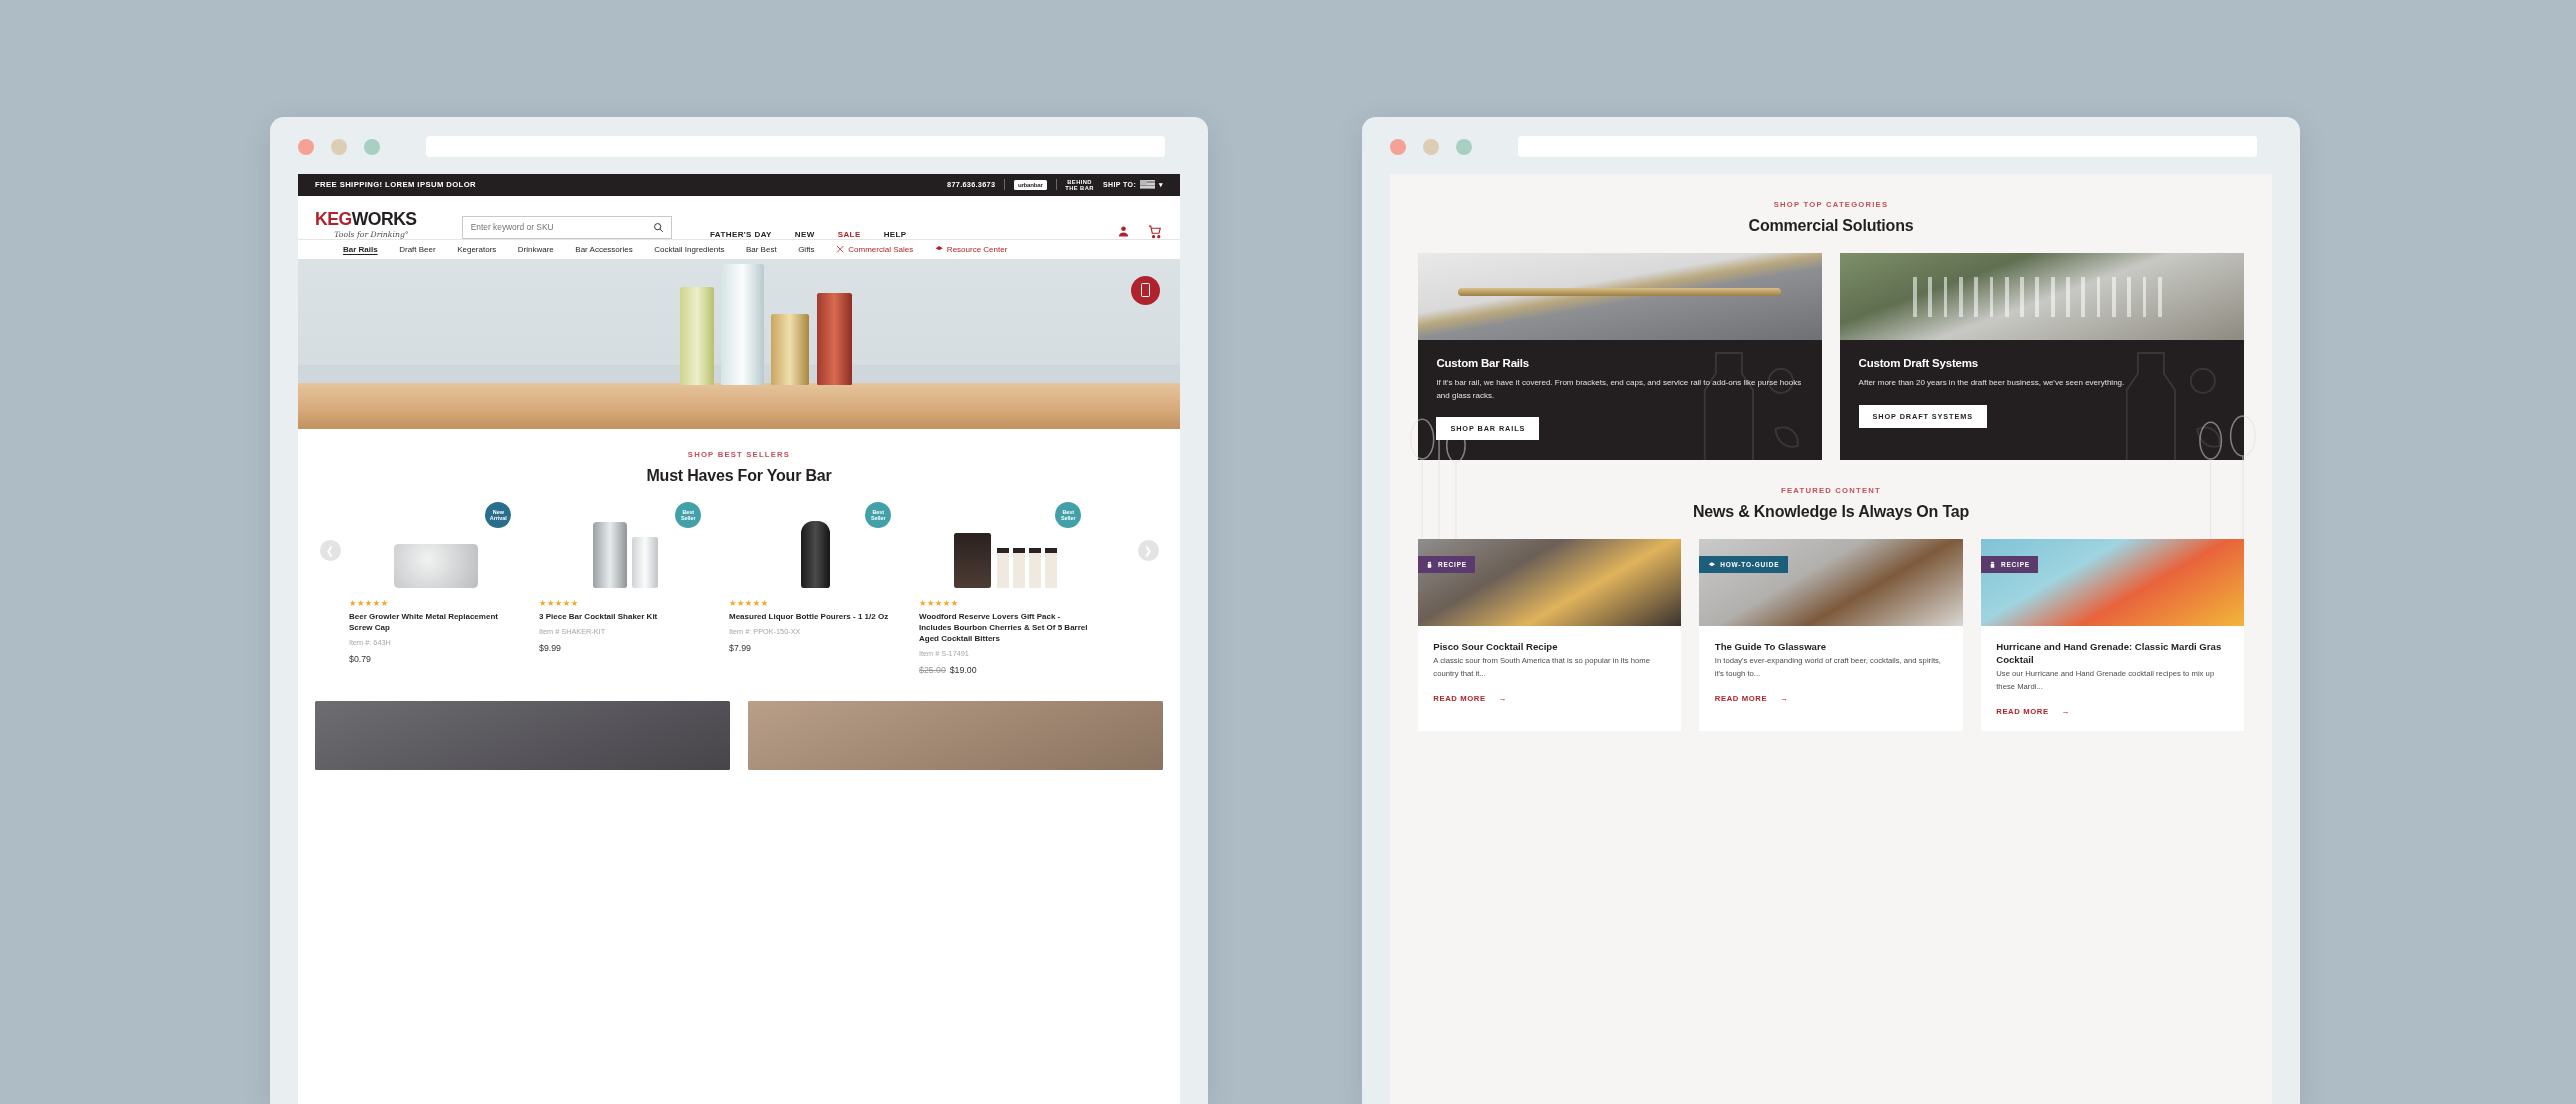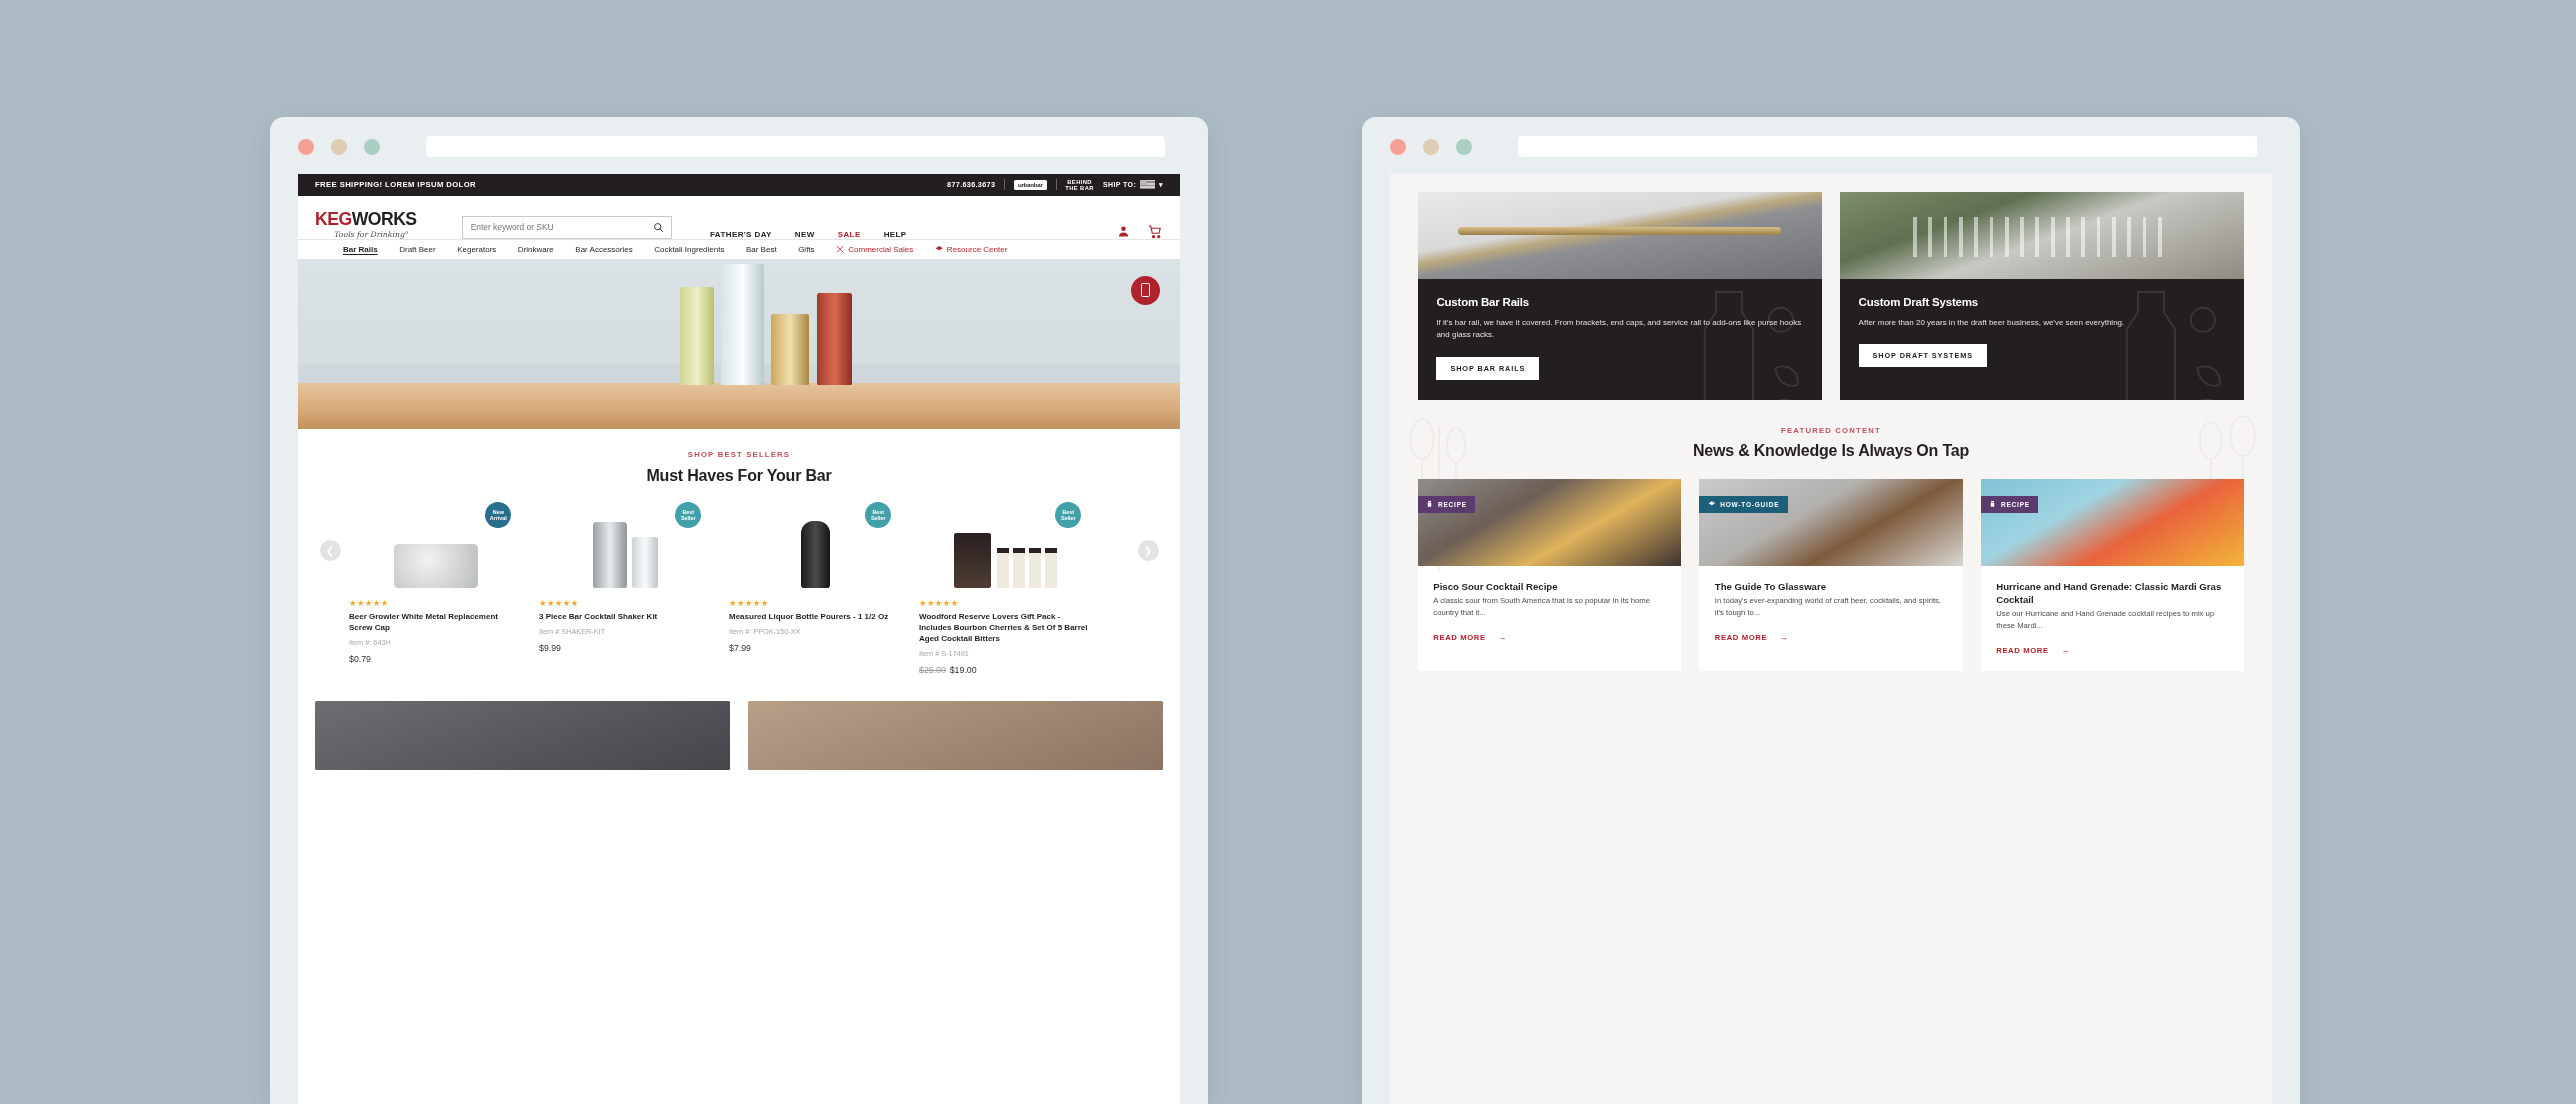--- a/index.html
+++ b/index.html
@@ -434,20 +434,24 @@
         </div>
         <div class="ghost" style="right:0">
           <svg viewBox="0 0 120 600" fill="none" stroke="#e3dedb" stroke-width="2">
             <ellipse cx="40" cy="40" rx="14" ry="24"></ellipse>
               <line x1="40" y1="64" x2="40" y2="196"></line>
             <ellipse cx="82" cy="34" rx="16" ry="26"></ellipse>
               <line x1="82" y1="60" x2="82" y2="204"></line>
           </svg>
         </div>
 
+        <div class="rsec-head">
+          <div class="eyebrow">SHOP TOP CATEGORIES</div>
+          <div class="sec-title">Commercial Solutions</div>
+        </div>
 
         <div class="cards2">
           <div class="ccard">
             <div class="ccard-img rail"></div>
             <div class="ccard-body">
               <svg class="ccard-pattern" viewBox="0 0 200 200" fill="none" stroke="#fff" stroke-width="2">
                 <path d="M86 14h28v22l12 18v110H74V54l12-18z"></path>
                   <circle cx="156" cy="44" r="13"></circle>
                 <path d="M150 96c14-6 26 4 24 18-12 4-22-4-24-18z"></path>
                   <circle cx="160" cy="150" r="20"></circle>

